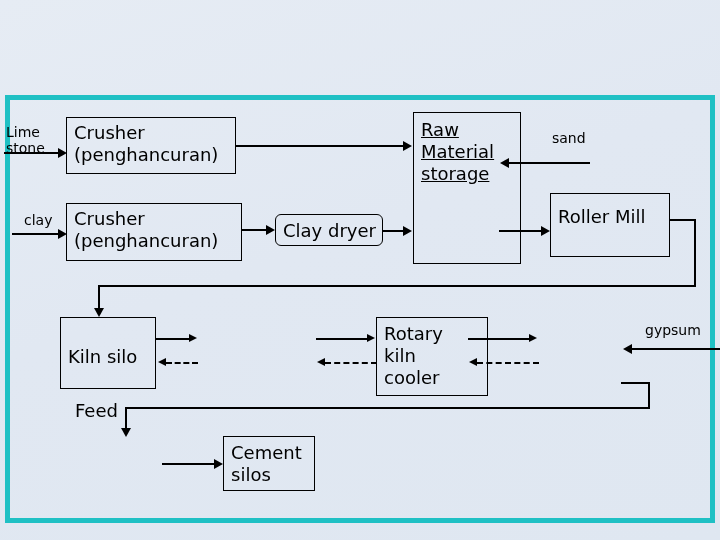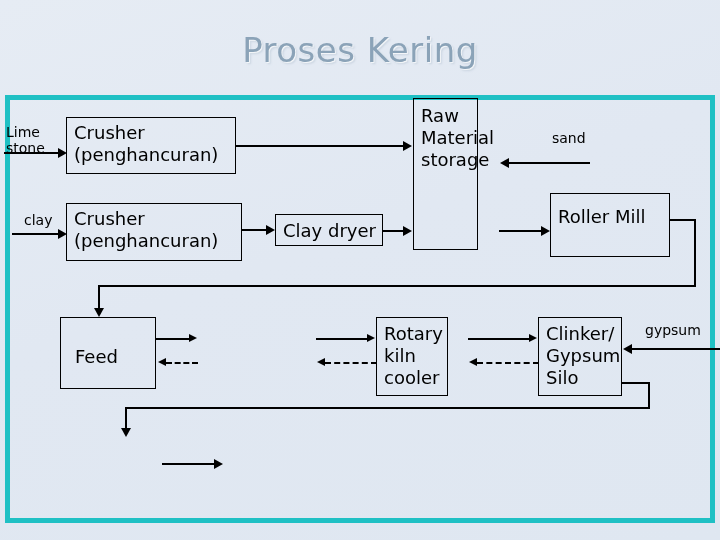--- a/index.html
+++ b/index.html
@@ -67,109 +67,108 @@
   .ar-l{border-top:5px solid transparent;border-bottom:5px solid transparent;border-right:9px solid #000;}
   .ar-d{border-left:5px solid transparent;border-right:5px solid transparent;border-top:9px solid #000;}
   .ar-rs{border-top:4px solid transparent;border-bottom:4px solid transparent;border-left:8px solid #000;}
   .ar-ls{border-top:4px solid transparent;border-bottom:4px solid transparent;border-right:8px solid #000;}
 </style>
 </head>
 <body>
 
 <div id="slide">
 
-  <div id="title">Proses Kering</div>
 
   <div id="frame"></div>
 
   <div class="lbl" style="left:6px;top:124px;width:56px;text-align:left;">Lime
 stone</div>
 
   <div class="hline" style="left:4px;top:152px;width:55px;"></div>
   <div class="ar ar-r" style="left:58px;top:148px;"></div>
 
   <div class="box" style="left:66px;top:117px;width:170px;height:57px;">Crusher
 (penghancuran)</div>
 
   <div class="hline" style="left:236px;top:145px;width:168px;"></div>
   <div class="ar ar-r" style="left:403px;top:141px;"></div>
 
-  <div class="box" style="left:413px;top:98px;width:65px;height:152px;padding-top:6px;">Raw
+  <div class="box" style="left:413px;top:112px;width:108px;height:152px;padding-top:6px;text-decoration:underline;">Raw
 Material
 storage</div>
 
   <div class="lbl" style="left:552px;top:130px;">sand</div>
   <div class="hline" style="left:508px;top:162px;width:82px;"></div>
   <div class="ar ar-l" style="left:500px;top:158px;"></div>
 
   <div class="lbl" style="left:24px;top:212px;">clay</div>
   <div class="hline" style="left:12px;top:233px;width:47px;"></div>
   <div class="ar ar-r" style="left:58px;top:229px;"></div>
 
   <div class="box" style="left:66px;top:203px;width:176px;height:58px;">Crusher
 (penghancuran)</div>
 
   <div class="hline" style="left:242px;top:229px;width:25px;"></div>
   <div class="ar ar-r" style="left:266px;top:225px;"></div>
 
-  <div class="box" style="left:275px;top:214px;width:108px;height:32px;padding-top:5px;">Clay dryer</div>
+  <div class="box" style="left:275px;top:214px;width:108px;height:32px;padding-top:5px;border-radius:6px;">Clay dryer</div>
 
   <div class="hline" style="left:383px;top:230px;width:22px;"></div>
   <div class="ar ar-r" style="left:403px;top:226px;"></div>
 
   <div class="hline" style="left:499px;top:230px;width:44px;"></div>
   <div class="ar ar-r" style="left:541px;top:226px;"></div>
 
   <div class="box" style="left:550px;top:193px;width:120px;height:64px;padding-top:12px;">Roller Mill</div>
 
   <div class="hline" style="left:669px;top:219px;width:27px;"></div>
   <div class="vline" style="left:694px;top:219px;height:67px;"></div>
   <div class="hline" style="left:98px;top:285px;width:598px;"></div>
   <div class="vline" style="left:98px;top:285px;height:25px;"></div>
   <div class="ar ar-d" style="left:94px;top:308px;"></div>
 
   <div class="box" style="left:60px;top:317px;width:96px;height:72px;padding:6px 0 0 0;text-align:left;">
-    <span style="display:block;padding-left:14px;">Feed</span>
+    <span style="display:block;padding-left:7px;">Kiln silo</span>
+    <span style="display:block;padding-left:14px;margin-top:10px;">Feed</span>
   </div>
 
   <div class="hline" style="left:156px;top:338px;width:34px;"></div>
   <div class="ar ar-rs" style="left:189px;top:334px;"></div>
 
   <div class="hdash" style="left:166px;top:362px;width:32px;"></div>
   <div class="ar ar-ls" style="left:158px;top:358px;"></div>
 
 
   <div class="hline" style="left:316px;top:338px;width:52px;"></div>
   <div class="ar ar-rs" style="left:367px;top:334px;"></div>
 
   <div class="hdash" style="left:325px;top:362px;width:52px;"></div>
   <div class="ar ar-ls" style="left:317px;top:358px;"></div>
 
-  <div class="box" style="left:376px;top:317px;width:72px;height:79px;padding-top:5px;">Rotary
+  <div class="box" style="left:376px;top:317px;width:112px;height:79px;padding-top:5px;">Rotary
 kiln
 cooler</div>
 
   <div class="hline" style="left:468px;top:338px;width:62px;"></div>
   <div class="ar ar-rs" style="left:529px;top:334px;"></div>
 
   <div class="hdash" style="left:477px;top:362px;width:62px;"></div>
   <div class="ar ar-ls" style="left:469px;top:358px;"></div>
 
-  <div class="box" style="left:538px;top:317px;width:84px;height:79px;padding-top:5px;">Clinker/
-Gypsum
-Silo</div>
 
   <div class="lbl" style="left:645px;top:322px;">gypsum</div>
   <div class="hline" style="left:631px;top:348px;width:89px;"></div>
   <div class="ar ar-l" style="left:623px;top:344px;"></div>
 
   <div class="hline" style="left:621px;top:382px;width:29px;"></div>
   <div class="vline" style="left:648px;top:382px;height:26px;"></div>
   <div class="hline" style="left:125px;top:407px;width:525px;"></div>
   <div class="vline" style="left:125px;top:407px;height:23px;"></div>
   <div class="ar ar-d" style="left:121px;top:428px;"></div>
 
 
   <div class="hline" style="left:162px;top:463px;width:53px;"></div>
   <div class="ar ar-r" style="left:214px;top:459px;"></div>
 
+  <div class="box" style="left:223px;top:436px;width:92px;height:55px;padding-top:5px;">Cement
+silos</div>
 
 </div>
 
 </body></html>

